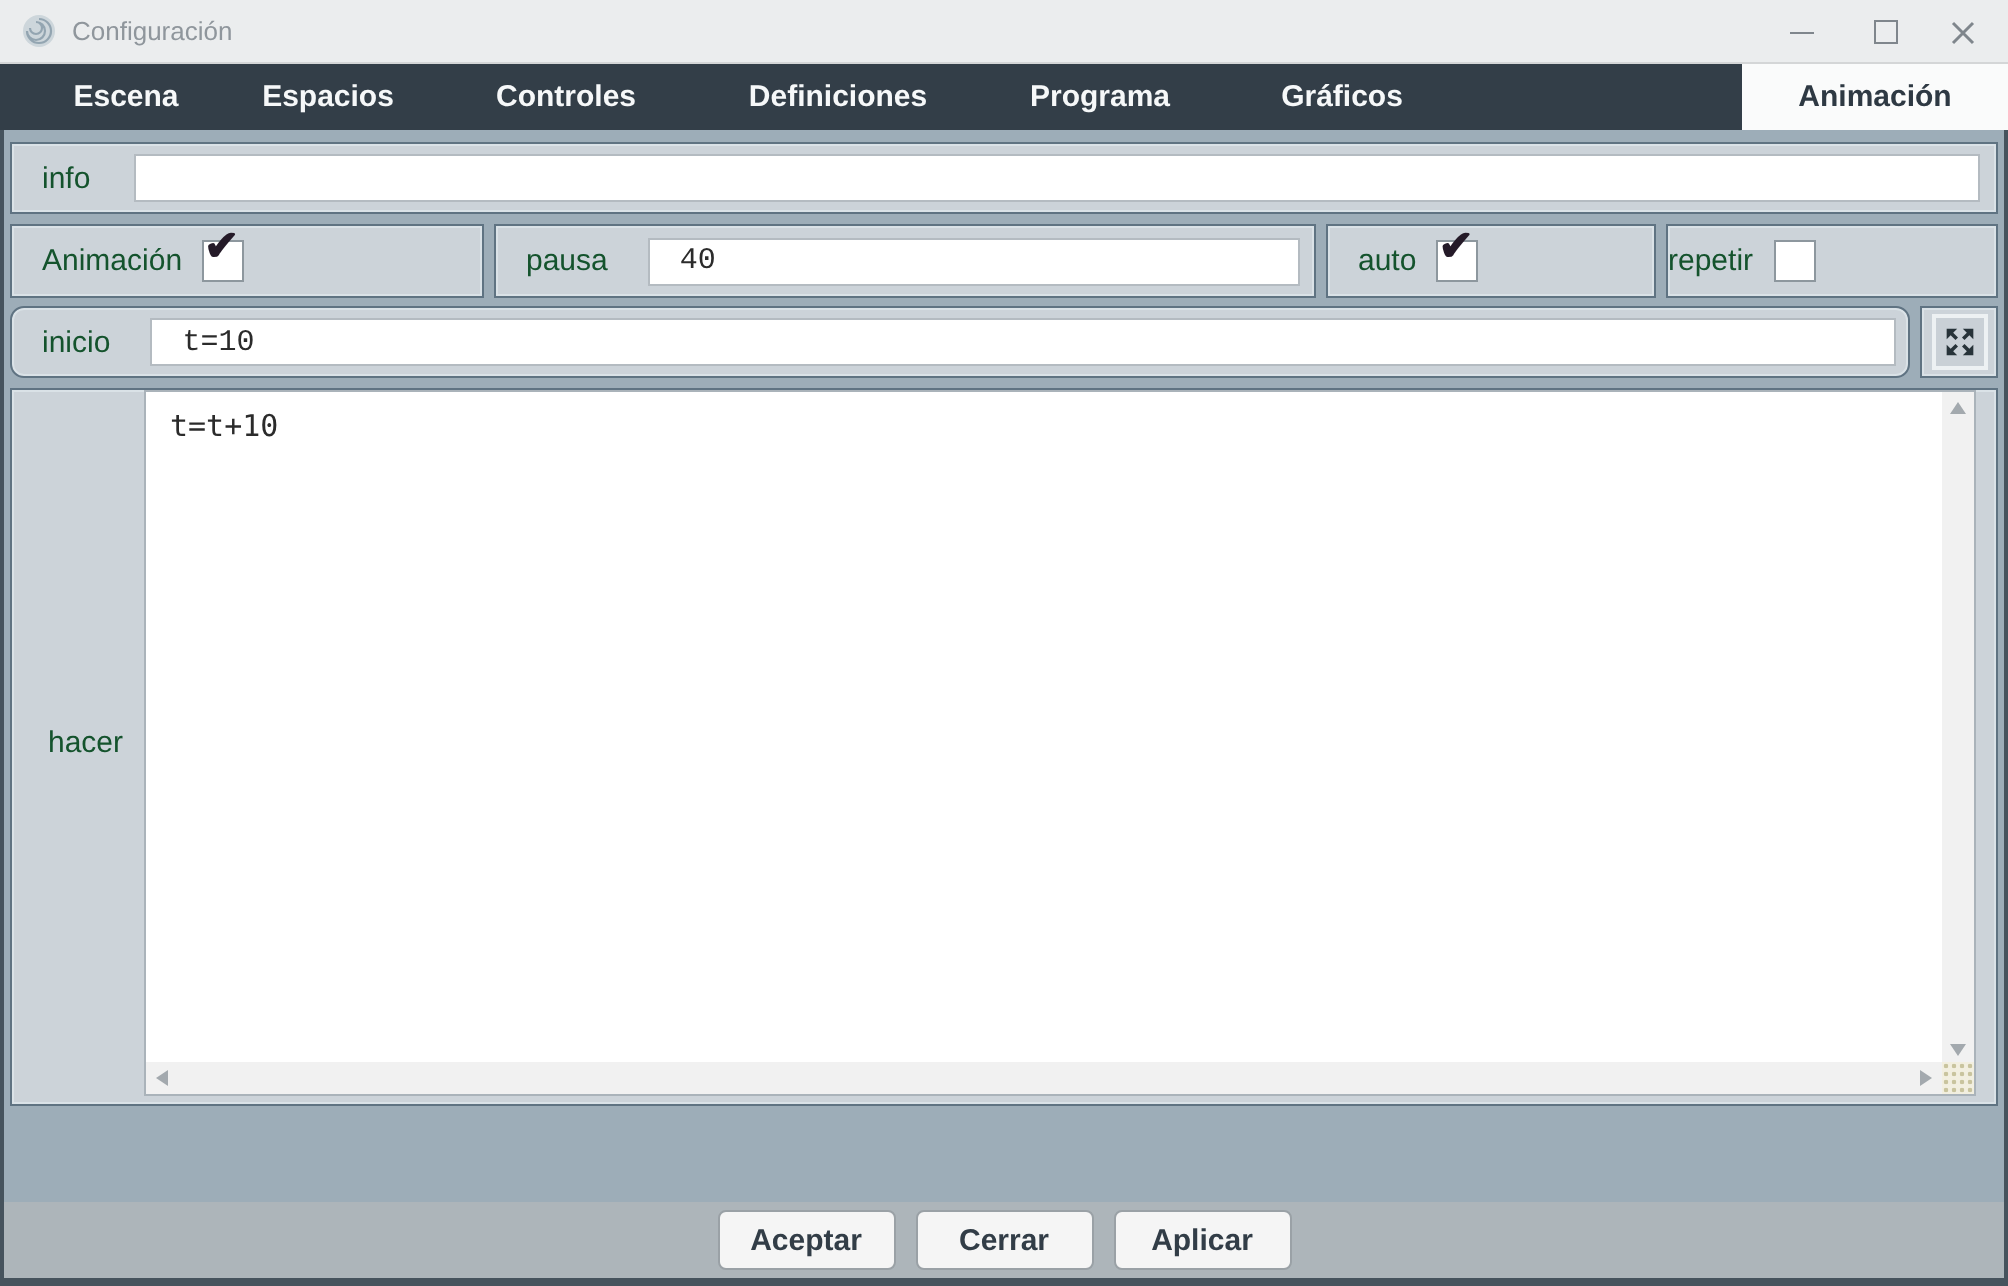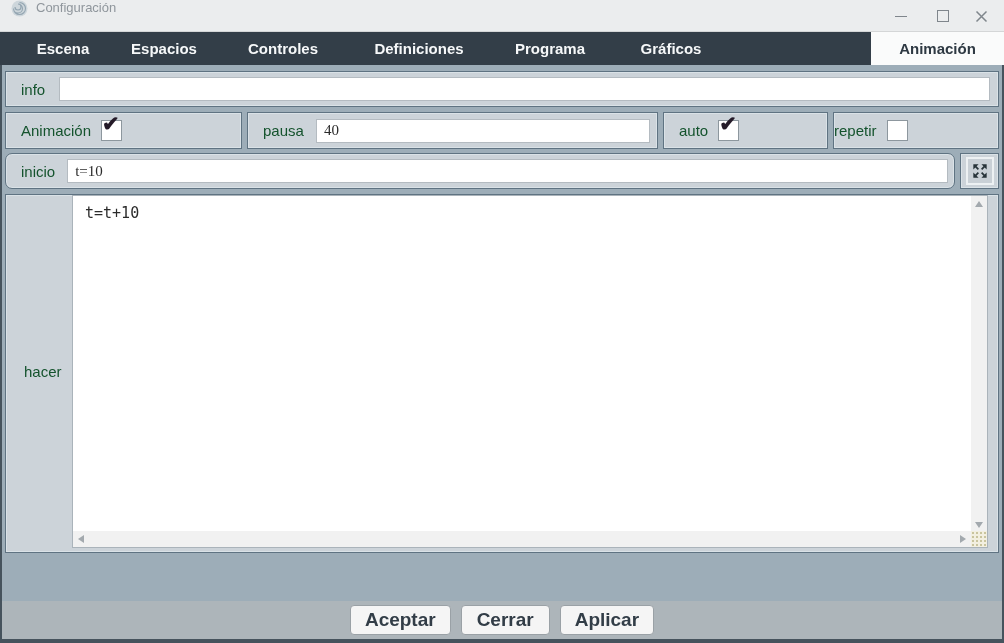--- a/index.html
+++ b/index.html
@@ -5,21 +5,21 @@
   html,body{margin:0;padding:0;background:#d7d7d7;}
   .win{
     position:relative;width:1004px;height:643px;
     font-family:"Liberation Sans",sans-serif;
     background:#9dadb8;overflow:hidden;
   }
   
   .titlebar{
     position:absolute;left:0;top:0;width:1004px;height:32px;
     background:#ebedee;border-bottom:1px solid #d4d6d7;
-    display:flex;align-items:flex-start;box-sizing:border-box;
+    display:flex;align-items:center;box-sizing:border-box;
   }
   .app-icon{width:17px;height:17px;margin-left:11px;flex:0 0 auto;}
   .title-text{margin-left:8px;font-size:13px;color:#8f969c;}
   .winctl{position:absolute;top:0;height:32px;width:34px;display:flex;align-items:center;justify-content:center;cursor:default;}
   .ctl-min{right:86px;} .ctl-max{right:44px;} .ctl-close{right:6px;}
   .min-glyph{width:12px;height:0;border-top:1.6px solid #7f868c;}
   .max-glyph{width:10px;height:10px;border:1.4px solid #7f868c;background:transparent;}
   
   .tabbar{
     position:absolute;left:0;top:32px;width:1004px;height:33px;
@@ -38,22 +38,22 @@
   
   .panel{
     position:absolute;background:#ccd3d9;
     border:1px solid #5f7382;
     box-shadow:inset 0 0 0 1px #dae2e7;
     display:flex;align-items:center;box-sizing:border-box;
   }
   .flabel{color:#14532d;font-size:15px;flex:0 0 auto;}
   .tinput{
     height:24px;border:1px solid #b4bbc1;background:#fff;
-    font-family:Liberation Serif, serif;font-size:15px;color:#2b2b2b;
-    padding:0 7px;box-sizing:border-box;flex:1 1 auto;min-width:0;outline:none;
+    font-family:Liberation Mono, monospace;font-size:15px;color:#2b2b2b;
+    padding:0 15px;box-sizing:border-box;flex:1 1 auto;min-width:0;outline:none;margin-left:8px;
   }
   .cb{width:19px;height:19px;background:#fff;border:1px solid #8d979e;
       position:relative;flex:0 0 auto;cursor:pointer;}
   .cb .mark{position:absolute;top:-8px;left:0px;font-size:21px;font-weight:bold;color:#241a28;line-height:1;}
   
   .editor{
     position:absolute;left:72px;top:195px;width:916px;height:353px;
     background:#fff;border:1px solid #aab3ba;box-sizing:border-box;
   }
   .editor textarea{
@@ -82,21 +82,21 @@
     cursor:pointer;box-sizing:border-box;
   }
   
   .btnbar{
     position:absolute;left:0;top:601px;width:1004px;height:38px;
     background:#adb5ba;display:flex;align-items:center;justify-content:center;gap:10px;
   }
   .dlg-btn{
     min-width:89px;height:30px;background:#f5f5f5;border:1px solid #9aa1a6;
     border-radius:4px;font-family:"Liberation Sans",sans-serif;
-    font-size:19px;font-weight:600;color:#323d47;cursor:pointer;padding:0 14px;
+    font-size:15px;font-weight:600;color:#323d47;cursor:pointer;padding:0 14px;
   }
   .bottom-strip{position:absolute;left:0;top:639px;width:1004px;height:4px;background:#46535d;}
   .edge{position:absolute;top:65px;width:2px;height:578px;background:#46535d;}
   .edge-l{left:0;} .edge-r{right:0;}
 </style>
 </head>
 <body>
 
 <div class="win">
 

